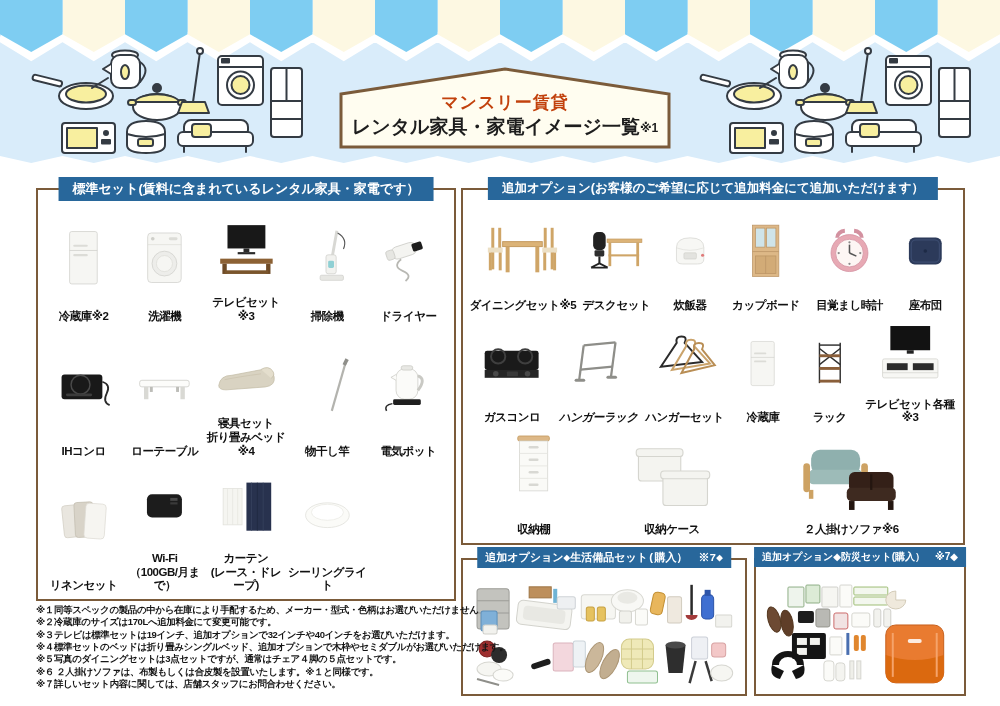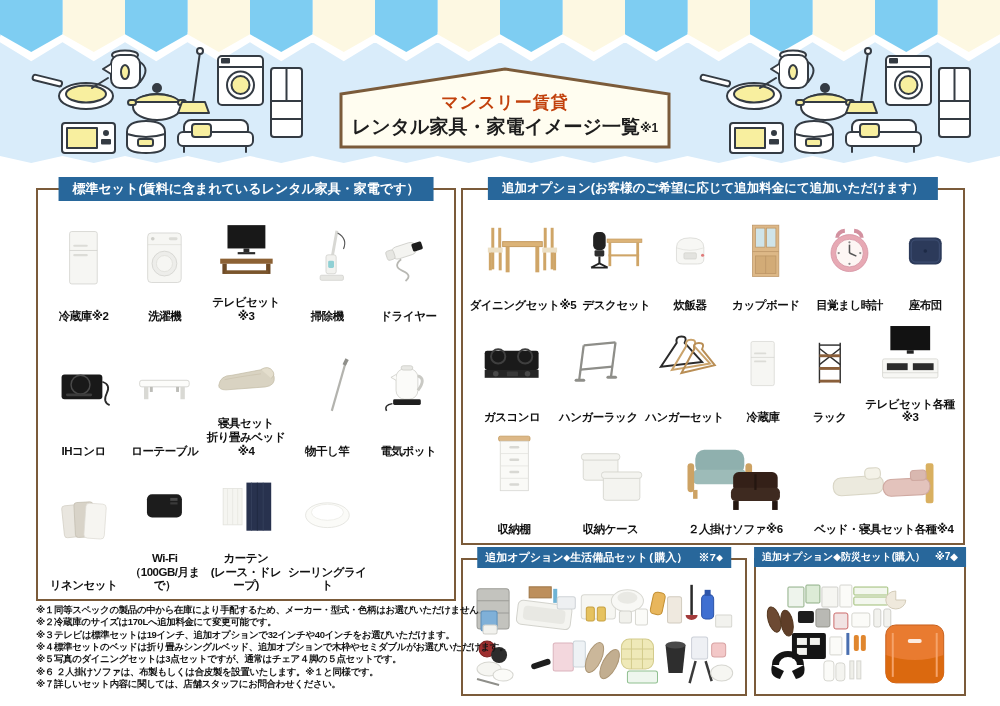--- a/index.html
+++ b/index.html
@@ -377,21 +377,21 @@
                 <circle cx="33" cy="31" r="9" fill="none" stroke="#3f3f3f" stroke-width="2.5"></circle>
                 <circle cx="67" cy="31" r="9" fill="none" stroke="#3f3f3f" stroke-width="2.5"></circle>
                 <rect x="16" y="48" width="68" height="10" fill="#262626"></rect>
                 <circle cx="30" cy="53" r="3.5" fill="#4a4a4a"></circle>
                 <circle cx="70" cy="53" r="3.5" fill="#4a4a4a"></circle>
                 <rect x="44" y="50" width="14" height="6" rx="1" fill="#3a3a3a"></rect>
               </svg>
             </div>
             <div class="ilabel">ガスコンロ</div>
           </div>
-          <div class="item" style="flex: 1.05 1 0%;">
+          <div class="item" style="flex: 1.05 1 0%; font-style: italic;">
             <div class="pic">
               <svg viewBox="0 0 100 80" preserveAspectRatio="xMidYMid meet">
                 <g stroke="#8e8e89" stroke-width="3" fill="none">
                   <path d="M30,16 L72,12"></path>
                   <path d="M30,16 L24,62"></path>
                   <path d="M72,12 L66,58"></path>
                   <path d="M26,48 L68,44"></path>
                 </g>
                 <rect x="18" y="60" width="14" height="4" rx="2" fill="#8e8e89"></rect>
                 <rect x="60" y="56" width="14" height="4" rx="2" fill="#8e8e89"></rect>
@@ -493,36 +493,20 @@
                 <rect x="12" y="52" width="4" height="8" fill="#cda263"></rect>
                 <rect x="56" y="52" width="4" height="8" fill="#cda263"></rect>
                 <rect x="48" y="36" width="40" height="18" rx="5" fill="#342018"></rect>
                 <rect x="46" y="50" width="44" height="12" rx="4" fill="#3e2a20"></rect>
                 <rect x="48" y="62" width="5" height="8" fill="#241610"></rect>
                 <rect x="83" y="62" width="5" height="8" fill="#241610"></rect>
                 <line x1="68" y1="38" x2="68" y2="52" stroke="#241610" stroke-width="2"></line>
               </svg>
             </div>
             <div class="ilabel">２人掛けソファ※6</div>
-          </div>
-          <div class="item" style="flex: 1.55 1 0%;">
-            <div class="pic">
-              <svg viewBox="0 0 100 80" preserveAspectRatio="xMidYMid meet">
-                <g transform="rotate(-4 30 48)">
-                  <rect x="5" y="40" width="45" height="16" rx="7" fill="#eceade" stroke="#d9d6c6"></rect>
-                  <rect x="34" y="33" width="14" height="10" rx="4" fill="#f4f2e8" stroke="#d9d6c6"></rect>
-                </g>
-                <rect x="88" y="28" width="7" height="36" rx="2" fill="#d9b060"></rect>
-                <g transform="rotate(-3 70 52)">
-                  <rect x="50" y="42" width="42" height="15" rx="7" fill="#e3c3bc" stroke="#cfa9a1"></rect>
-                  <rect x="75" y="35" width="14" height="9" rx="3" fill="#d9b8b0" stroke="#cfa9a1"></rect>
-                </g>
-              </svg>
-            </div>
-            <div class="ilabel">ベッド・寝具セット各種※4</div>
           </div>
         </div>
       </div>
   </div>
 
   <div class="footnotes" id="footnotes">
       <div class="footnote">※１同等スペックの製品の中から在庫により手配するため、メーカー・型式・色柄はお選びいただけません</div>
       <div class="footnote">※２冷蔵庫のサイズは170Lへ追加料金にて変更可能です。</div>
       <div class="footnote">※３テレビは標準セットは19インチ、追加オプションで32インチや40インチをお選びいただけます。</div>
       <div class="footnote">※４標準セットのベッドは折り畳みシングルベッド、追加オプションで木枠やセミダブルがお選びいただけます。</div>

